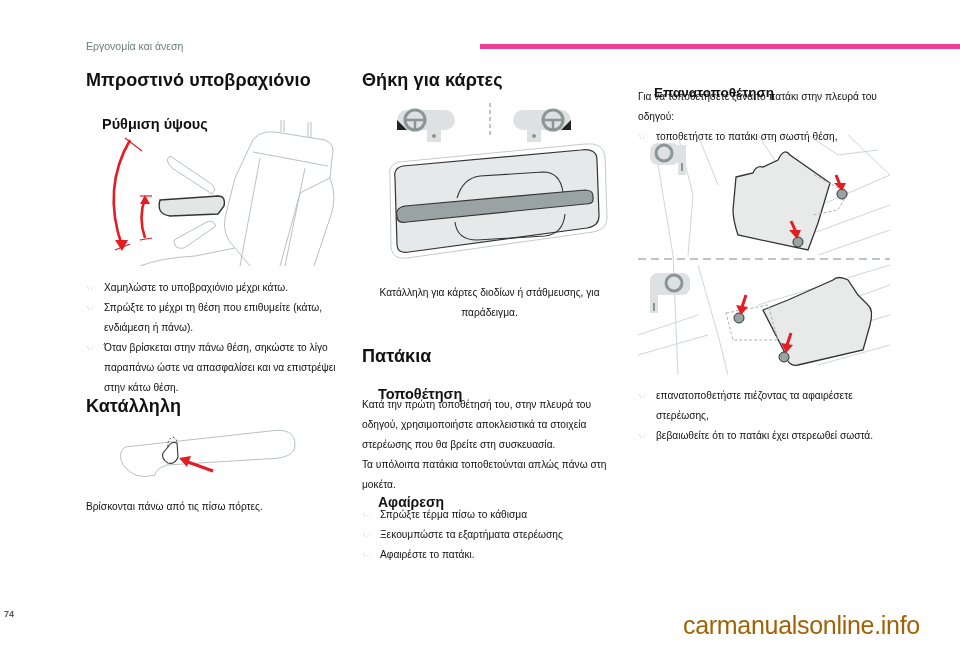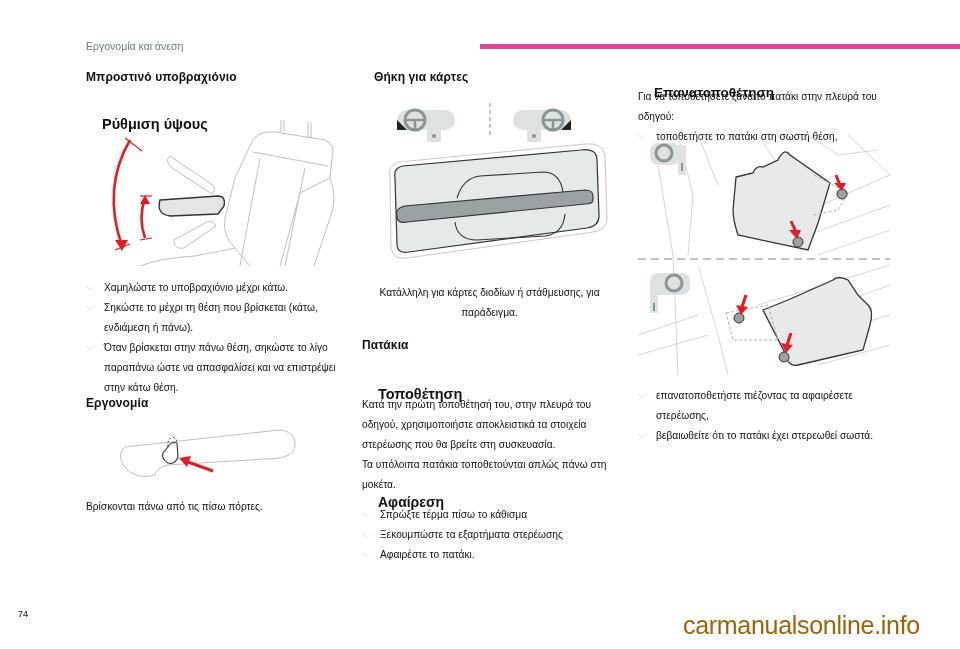--- a/index.html
+++ b/index.html
@@ -1,28 +1,28 @@
 <!DOCTYPE html>
 <html><head>
 <meta charset="utf-8">
 <style>
   html, body { margin: 0; padding: 0; background: #ffffff; }
   body { width: 960px; height: 649px; position: relative; overflow: hidden;
          font-family: "Liberation Sans", sans-serif; color: #111; }
   .abs { position: absolute; }
   .section-label { left: 86px; top: 40px; font-size: 10.5px; color: #6f7a7a; }
   .pink-bar { left: 480px; top: 44px; width: 480px; height: 5px; background: #ee3d96; }
-  h1 { margin: 0; font-size: 12px; font-weight: bold; letter-spacing: 0.1px; }
+  h1 { margin: 0; font-size: 18px; font-weight: bold; letter-spacing: 0.1px; }
   h2 { margin: 16px; font-size: 14.5px; font-weight: bold; }
   h3 { margin: 16px; font-size: 13.5px; font-weight: bold; }
   p, li { font-size: 10.2px; line-height: 20px; margin: 0; }
   ul.bul { list-style: none; margin: 0; padding: 0; }
   ul.bul li { position: relative; padding-left: 18px; }
   ul.bul li .b { position: absolute; left: 1px; top: 0; font-size: 9px; color: #555; }
-  .page-num { left: 18px; top: 609px; font-size: 9px; font-weight: bold; color: #4a5a5a; }
+  .page-num { left: 4px; top: 609px; font-size: 9px; font-weight: bold; color: #4a5a5a; }
   .watermark { left: 683px; top: 611px; font-size: 25px; color: #a16207; letter-spacing: -0.3px; }
   svg { display: block; }
 </style>
 </head>
 <body>
 
 <div class="abs section-label">Εργονομία και άνεση</div>
 <div class="abs pink-bar"></div>
 
 <h1 class="abs" style="left:86px;top:70px;">Μπροστινό υποβραχιόνιο</h1>
@@ -61,39 +61,39 @@
     </g>
     <g fill="#e41c23">
       <path d="M15 122 L28 122 L22 133 Z"></path>
       <path d="M40 86 L50 86 L45 77 Z"></path>
     </g>
   </svg>
 </div>
 
 <ul class="abs bul" style="left:86px;top:278px;width:258px;">
   <li><span class="b">☞</span><span>Χαμηλώστε το υποβραχιόνιο μέχρι κάτω.</span></li>
-  <li><span class="b">☞</span><span>Σηκώστε το μέχρι τη θέση που βρίσκεται (κάτω, ενδιάμεση ή πάνω).</span></li>
+  <li><span class="b">☞</span><span>Σπρώξτε το μέχρι τη θέση που επιθυμείτε (κάτω, ενδιάμεση ή πάνω).</span></li>
   <li><span class="b">☞</span><span>Όταν βρίσκεται στην πάνω θέση, σηκώστε το λίγο παραπάνω ώστε να απασφαλίσει και να επιστρέψει στην κάτω θέση.</span></li>
 </ul>
 
-<h1 class="abs" style="left:86px;top:396px;">Εργονομία</h1>
+<h1 class="abs" style="left:86px;top:396px;">Κατάλληλη</h1>
 
 <div class="abs" style="left:115px;top:425px;width:190px;height:58px;">
   <svg width="190" height="58" viewBox="0 0 190 58">
     <path d="M10 22 L155 6 Q180 2 180 20 Q180 34 150 34 L52 40 Q40 44 40 50 Q20 56 8 40 Q2 28 10 22 Z" fill="none" stroke="#b9c0c0" stroke-width="1"></path>
     <path d="M53 22 Q56 16 62 18 L63 32 Q60 40 53 38 Q46 34 48 28 Z" fill="none" stroke="#333" stroke-width="1.1"></path>
     <path d="M53 22 Q52 14 58 12 Q62 14 62 18" fill="none" stroke="#333" stroke-width="1" stroke-dasharray="2 2"></path>
     <path d="M70 36 L98 46" stroke="#e41c23" stroke-width="3"></path>
     <path d="M64 33 L76 31 L72 42 Z" fill="#e41c23"></path>
   </svg>
 </div>
 
 <p class="abs" style="left:86px;top:497px;width:260px;">Βρίσκονται πάνω από τις πίσω πόρτες.</p>
 
-<h1 class="abs" style="left:362px;top:70px;margin-left:12px;">Θήκη για κάρτες</h1>
+<h1 class="abs" style="left:362px;top:70px;">Θήκη για κάρτες</h1>
 
 <div class="abs" style="left:385px;top:98px;width:230px;height:162px;">
   <svg width="230" height="162" viewBox="0 0 230 162">
 
     <g>
       <rect x="12" y="12" width="58" height="20" rx="10" fill="#dde1e1"></rect>
       <rect x="42" y="20" width="14" height="24" fill="#dde1e1"></rect>
       <circle cx="49" cy="38" r="2" fill="#8a9595"></circle>
       <path d="M12 22 L12 32 L22 32 Z" fill="#222"></path>
       <circle cx="30" cy="22" r="10" fill="#dde1e1" stroke="#8a9595" stroke-width="3"></circle>
@@ -112,21 +112,21 @@
     <path d="M5 78 Q2 68 14 64 L200 46 Q218 44 220 58 L222 120 Q222 132 208 134 L22 160 Q8 162 6 150 Z" fill="#ffffff" stroke="#c5caca" stroke-width="1"></path>
     <path d="M10 80 Q8 70 18 68 L196 52 Q212 50 212 62 L214 118 Q214 128 202 130 L24 154 Q12 156 12 146 Z" fill="#e6e9e9" stroke="#333" stroke-width="1.2"></path>
     <path d="M72 100 Q78 80 95 78 L158 74 Q175 74 178 94" fill="none" stroke="#333" stroke-width="1.1"></path>
     <path d="M70 124 Q72 142 92 142 L160 138 Q178 136 180 116" fill="none" stroke="#333" stroke-width="1.1"></path>
     <path d="M12 118 Q10 110 20 108 L200 92 Q208 92 208 98 L208 102 Q208 106 200 106 L22 124 Q12 126 12 118 Z" fill="#9aa3a3" stroke="#333" stroke-width="1.1"></path>
   </svg>
 </div>
 
 <p class="abs" style="left:362px;top:283px;width:255px;text-align:center;">Κατάλληλη για κάρτες διοδίων ή στάθμευσης, για παράδειγμα.</p>
 
-<h1 class="abs" style="left:362px;top:338px;">Πατάκια</h1>
+<h1 class="abs" style="left:362px;top:346px;">Πατάκια</h1>
 <h2 class="abs" style="left:362px;top:370px;">Τοποθέτηση</h2>
 
 <div class="abs" style="left:362px;top:395px;width:260px;">
   <p>Κατά την πρώτη τοποθέτησή του, στην πλευρά του οδηγού, χρησιμοποιήστε αποκλειστικά τα στοιχεία στερέωσης που θα βρείτε στη συσκευασία.</p>
   <p>Τα υπόλοιπα πατάκια τοποθετούνται απλώς πάνω στη μοκέτα.</p>
 </div>
 
 <h3 class="abs" style="left:362px;top:478px;font-size:14px;">Αφαίρεση</h3>
 
 <div class="abs" style="left:362px;top:505px;width:265px;">

